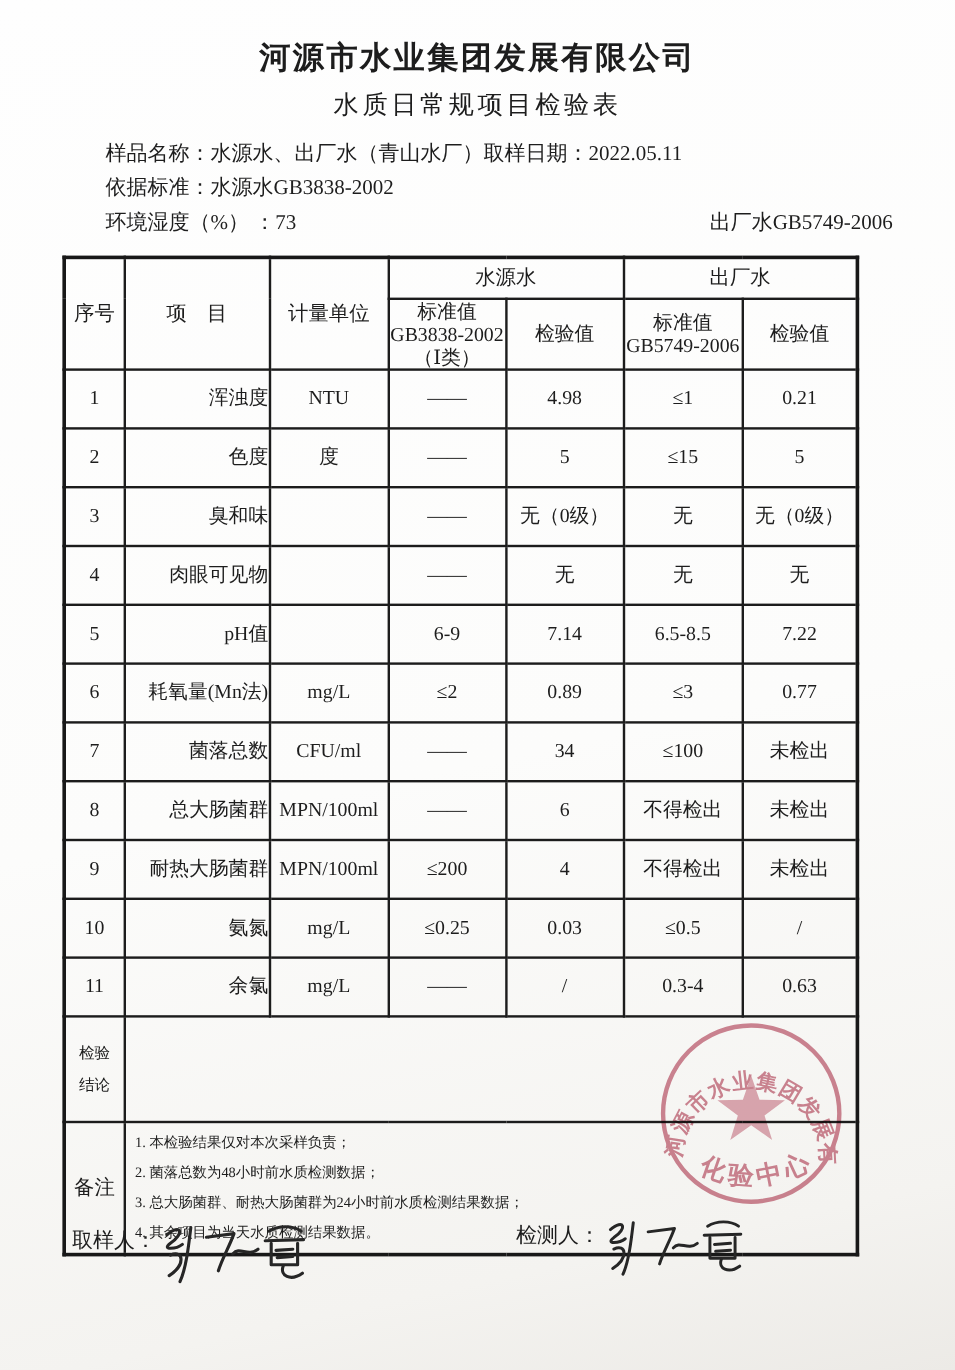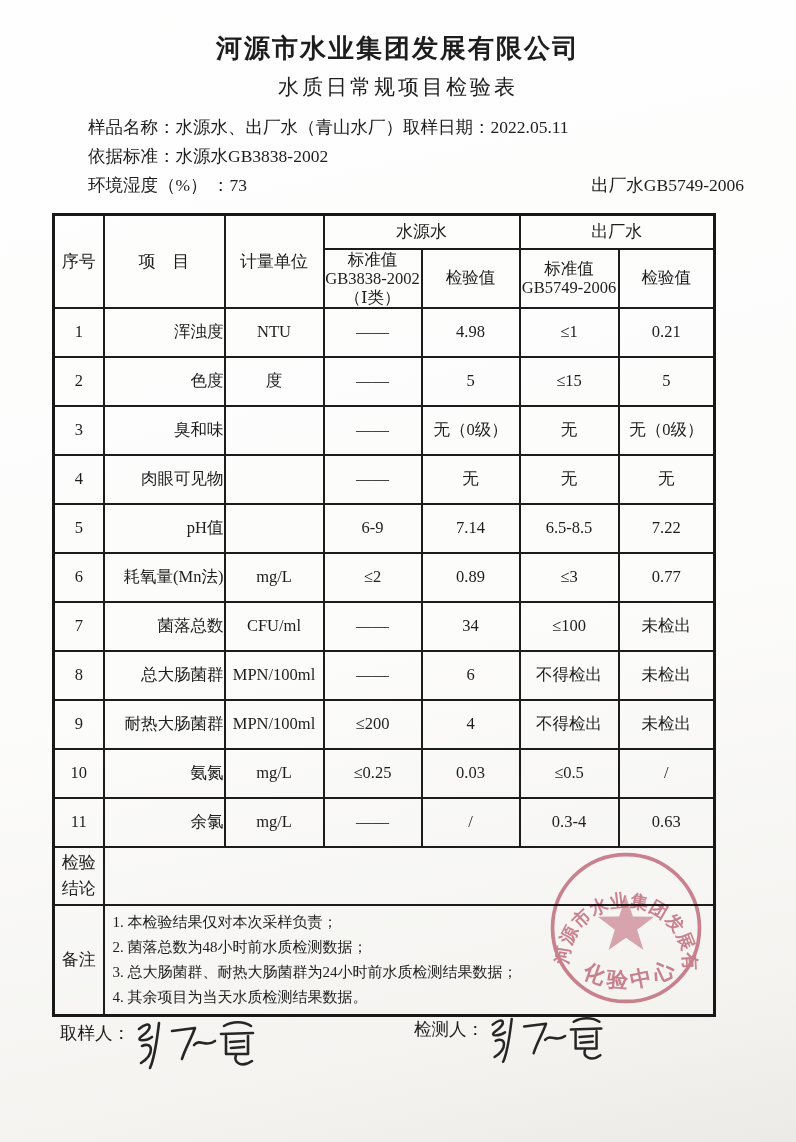--- a/index.html
+++ b/index.html
@@ -32,32 +32,32 @@
   .report th, .report td {
     border:2px solid #1c1c1c; text-align:center; vertical-align:middle;
     font-weight:normal; font-size:16.5px; padding:0; overflow:hidden;
   }
   tr.grouprow th { height:34px; font-size:17px;border-radius:11px; }
   tr.subrow th  { height:52px; }
   .stdcell { white-space:pre-line; font-size:15px; line-height:19px; }
   .valhead { font-size:17px; }
   .datarow td { height:49px; }
   td.itemcell { text-align:right; padding-left:7px; }
-  tr.conclusionrow th { height:58px; white-space:pre-line; font-size:17px; line-height:26px; }
+  tr.conclusionrow th { height:88px; white-space:pre-line; font-size:13px; line-height:26px; }
   tr.remarksrow th { height:108px; font-size:17px; }
   td.remarkscell {
     text-align:left; vertical-align:middle; padding:4px 6px 4px 8px;
   }
-  .remark-line { font-size:15px; line-height:25px; white-space:nowrap; }
+  .remark-line { font-size:12px; line-height:25px; white-space:nowrap; }
 
   .footer { position:absolute; top:1012px; left:0; width:681px; height:80px; }
   .sign-block { position:absolute; display:flex; align-items:flex-start; }
   .sign-label { font-size:17.5px; line-height:30px; white-space:nowrap; }
   .sampler { left:60px; top:6px; }
-  .tester  { left:414px; top:2px; }
+  .tester  { left:430px; top:2px; }
   .signature-svg { margin:-4px 0 0 2px; }
 
   .stamp {
     position:absolute; left:524px; top:826px; width:204px; height:204px;
     opacity:.8; mix-blend-mode:multiply; pointer-events:none;
   }
 </style>
 </head>
 <body>
 

